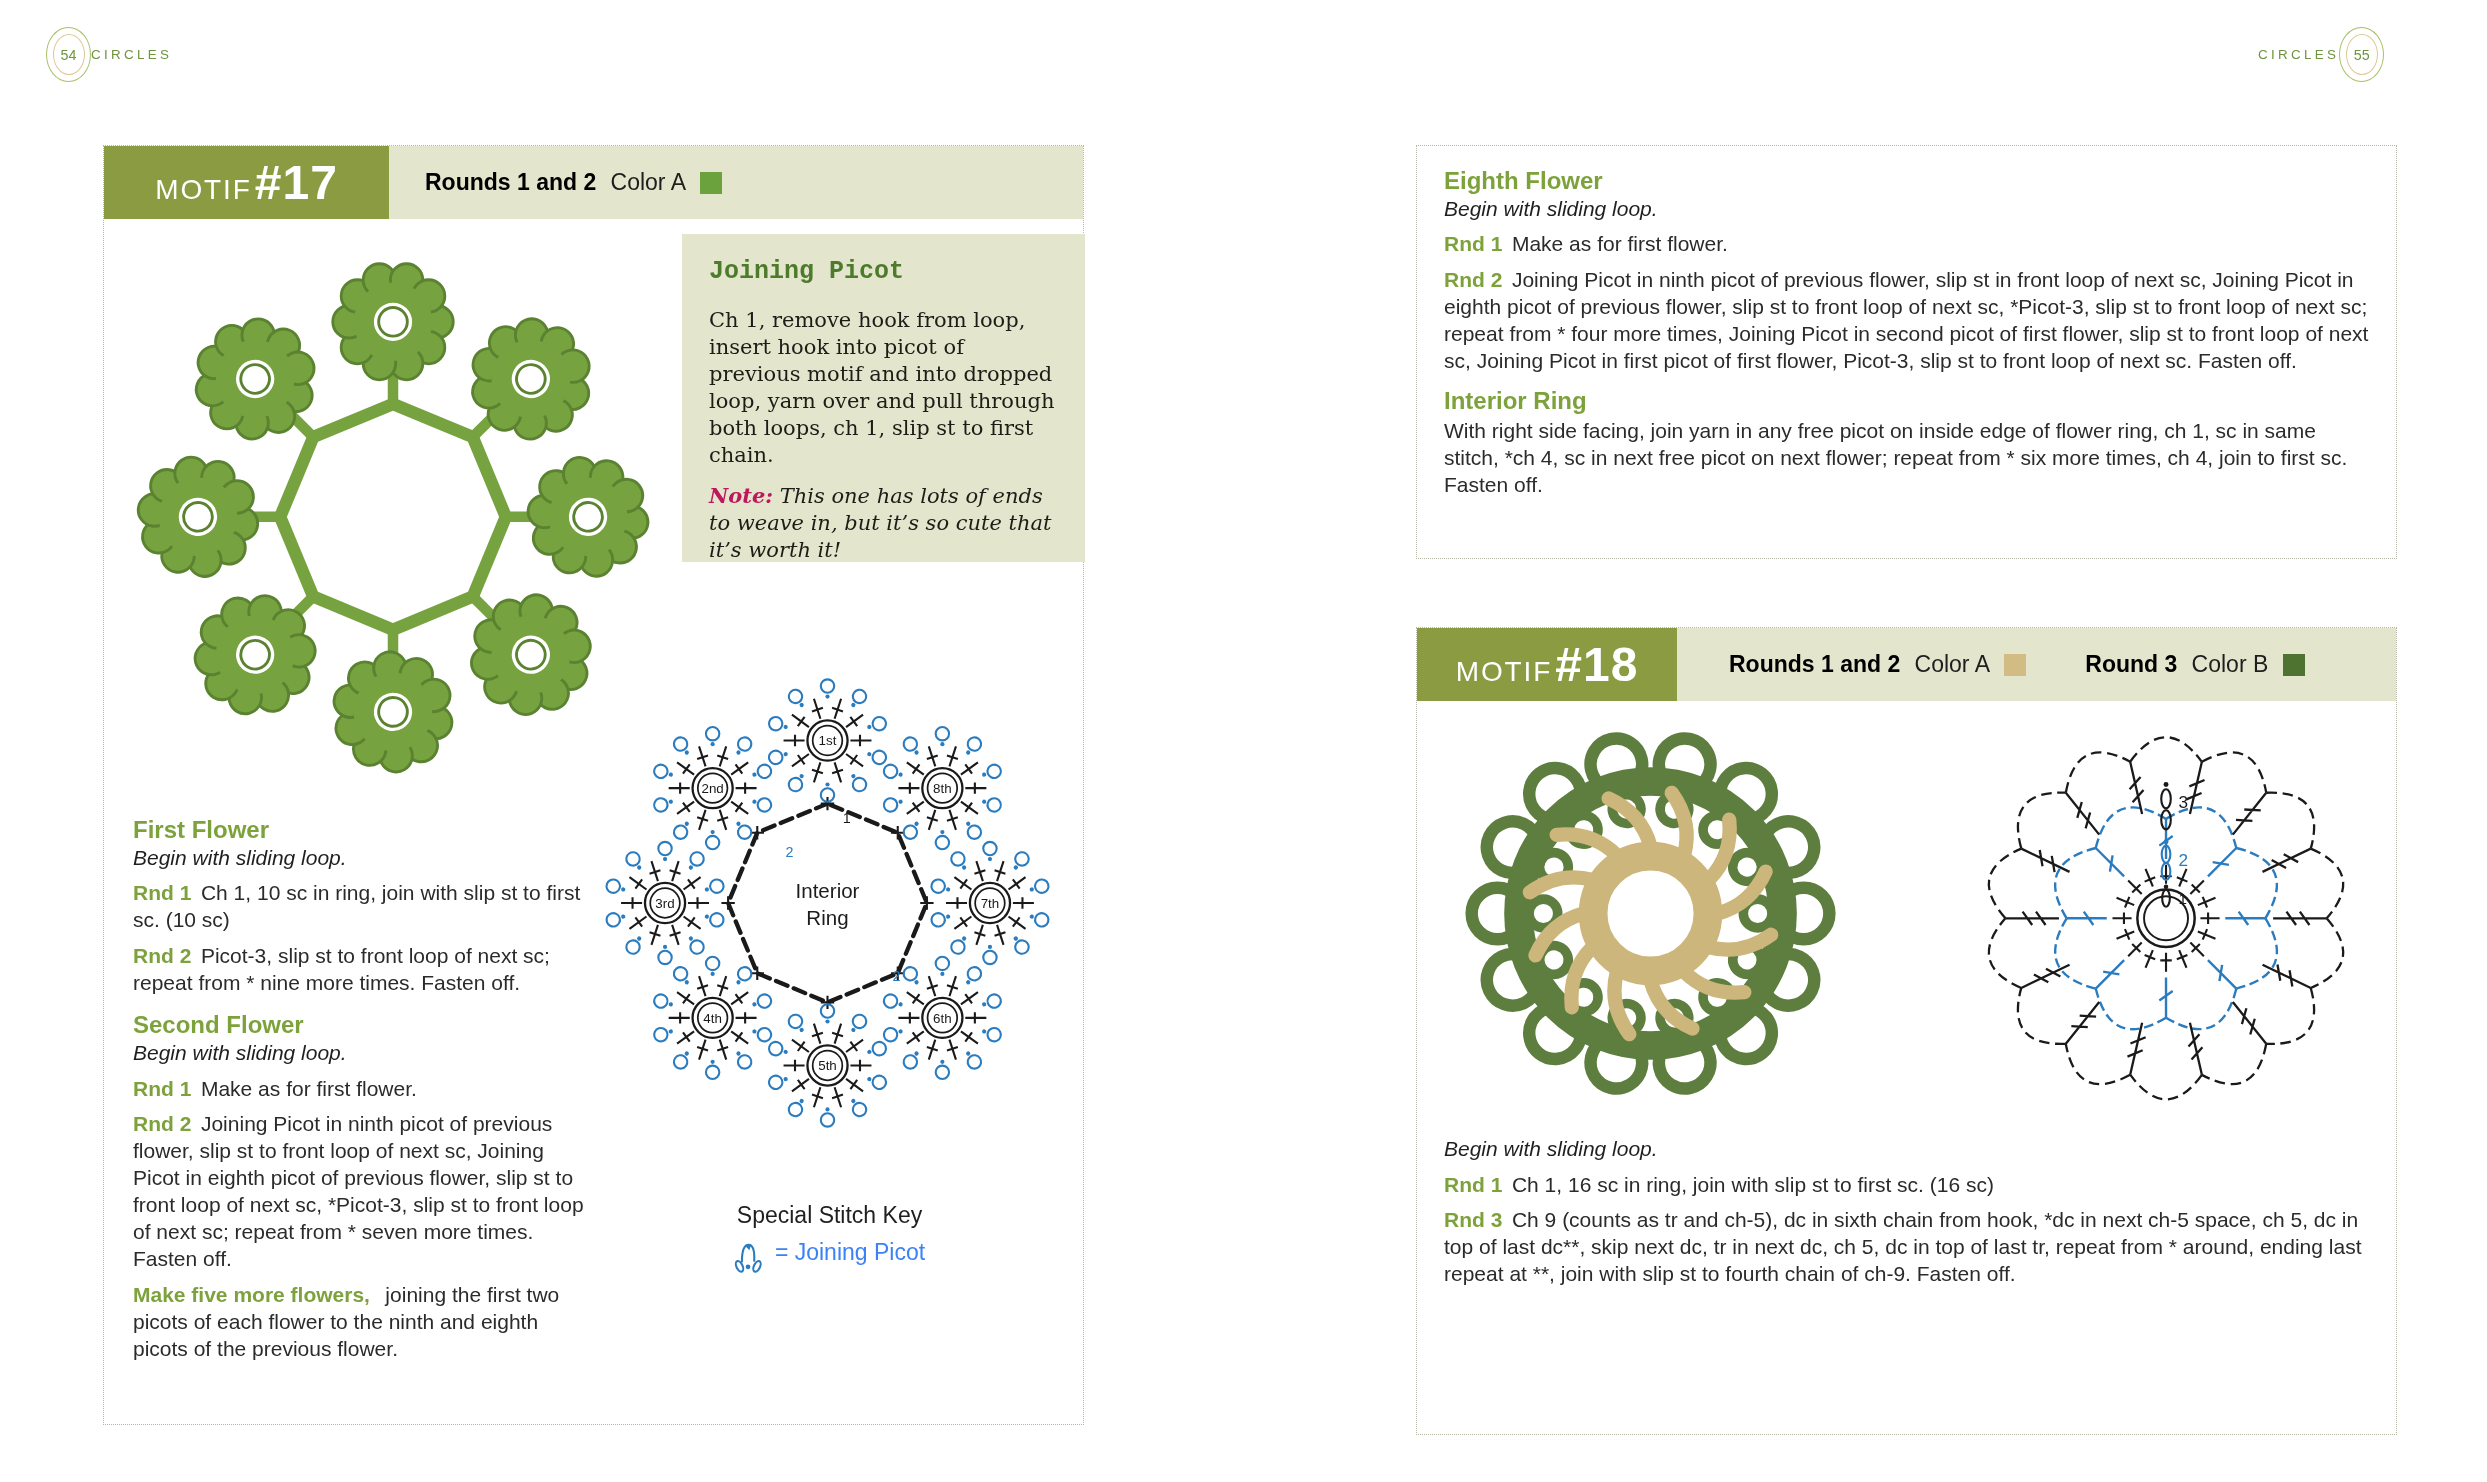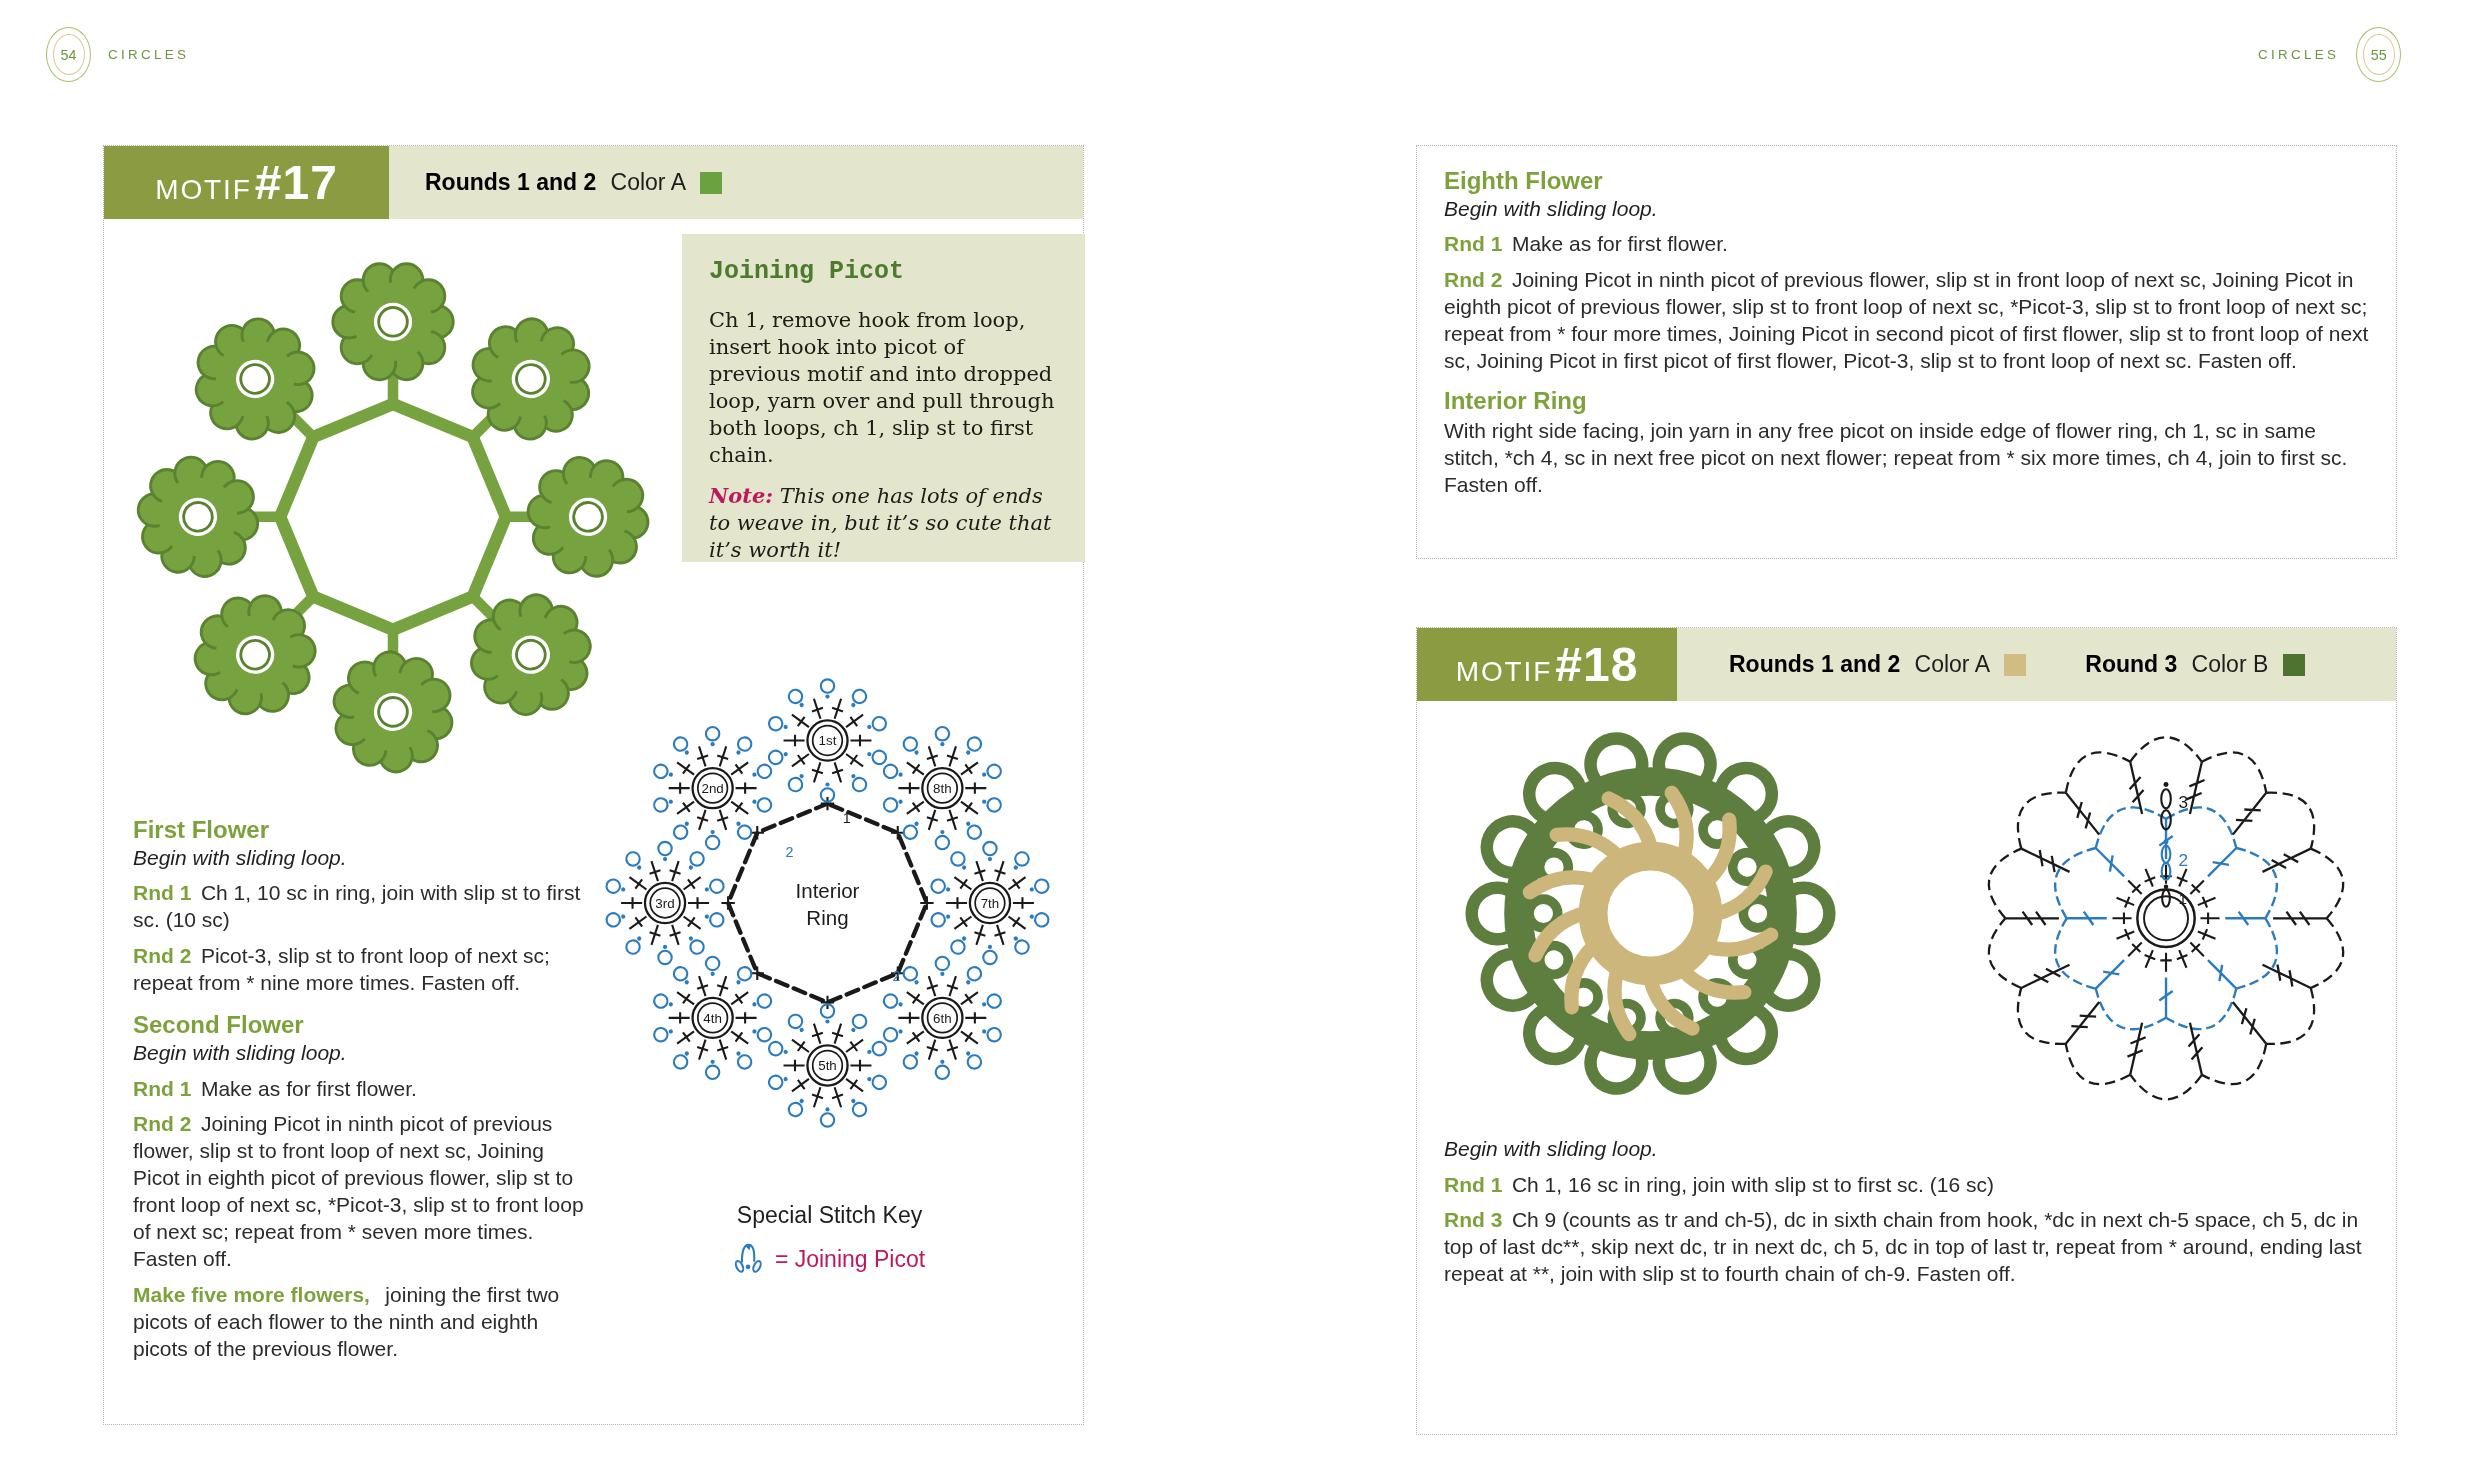--- a/index.html
+++ b/index.html
@@ -1,21 +1,21 @@
 <!DOCTYPE html>
 <html><head>
 <meta charset="utf-8">
 <style>
   *{margin:0;padding:0;box-sizing:border-box}
   html,body{background:#fff}
   body{position:relative;width:2487px;height:1483px;font-family:"Liberation Sans",sans-serif;color:#2b2b2b;overflow:hidden}
   .abs{position:absolute}
 
   
-  .badge{position:absolute;display:flex;align-items:center;gap:17px}
+  .badge{position:absolute;display:flex;align-items:center;}
   .ring-outer{width:45px;height:55px;border:1.5px solid #a9bf68;border-radius:50%;display:flex;align-items:center;justify-content:center}
   .ring-inner{width:32px;height:41px;border:1.5px solid #dcc992;border-radius:50%;display:flex;align-items:center;justify-content:center}
   .pagenum{font-size:14.3px;color:#6f9440}
   .circ-label{font-size:13.4px;letter-spacing:3.3px;color:#6f9440;font-weight:500}
 
   
   .box{position:absolute;background:#fff;border:1px dotted #b5b5a6}
 
   
   .bar{display:flex;height:73px}
@@ -42,21 +42,21 @@
   
   .sidebox{position:absolute;background:#e4e5cd;padding:23px 27px;font-family:"DejaVu Serif",serif}
   .sidebox h4{font-size:25px;color:#4c7b2b;margin-bottom:21px;font-family:Liberation Mono, monospace}
   .sidebox p{font-size:21px;line-height:27px;color:#1d1d18}
   .sidebox .note{margin-top:13.4px;font-style:italic}
   .sidebox .note b{color:#be185d;font-weight:700}
 
   
   .keyblock{position:absolute;text-align:center}
   .key-title{font-size:23px;color:#1f1f1f;margin-bottom:9.6px}
-  .key-row{display:inline-flex;align-items:flex-end;gap:12px;font-size:23px;color:#be185d}
+  .key-row{display:inline-flex;align-items:flex-start;gap:12px;font-size:23px;color:#3b82f6}
 
   
   .ck{stroke:#1a1a1a;fill:none}
   .cb{stroke:#2b7cbf;fill:none}
   .bfill{fill:#2b7cbf;stroke:none}
   svg text{font-family:"Liberation Sans",sans-serif}
 </style>
 </head>
 <body>
 

